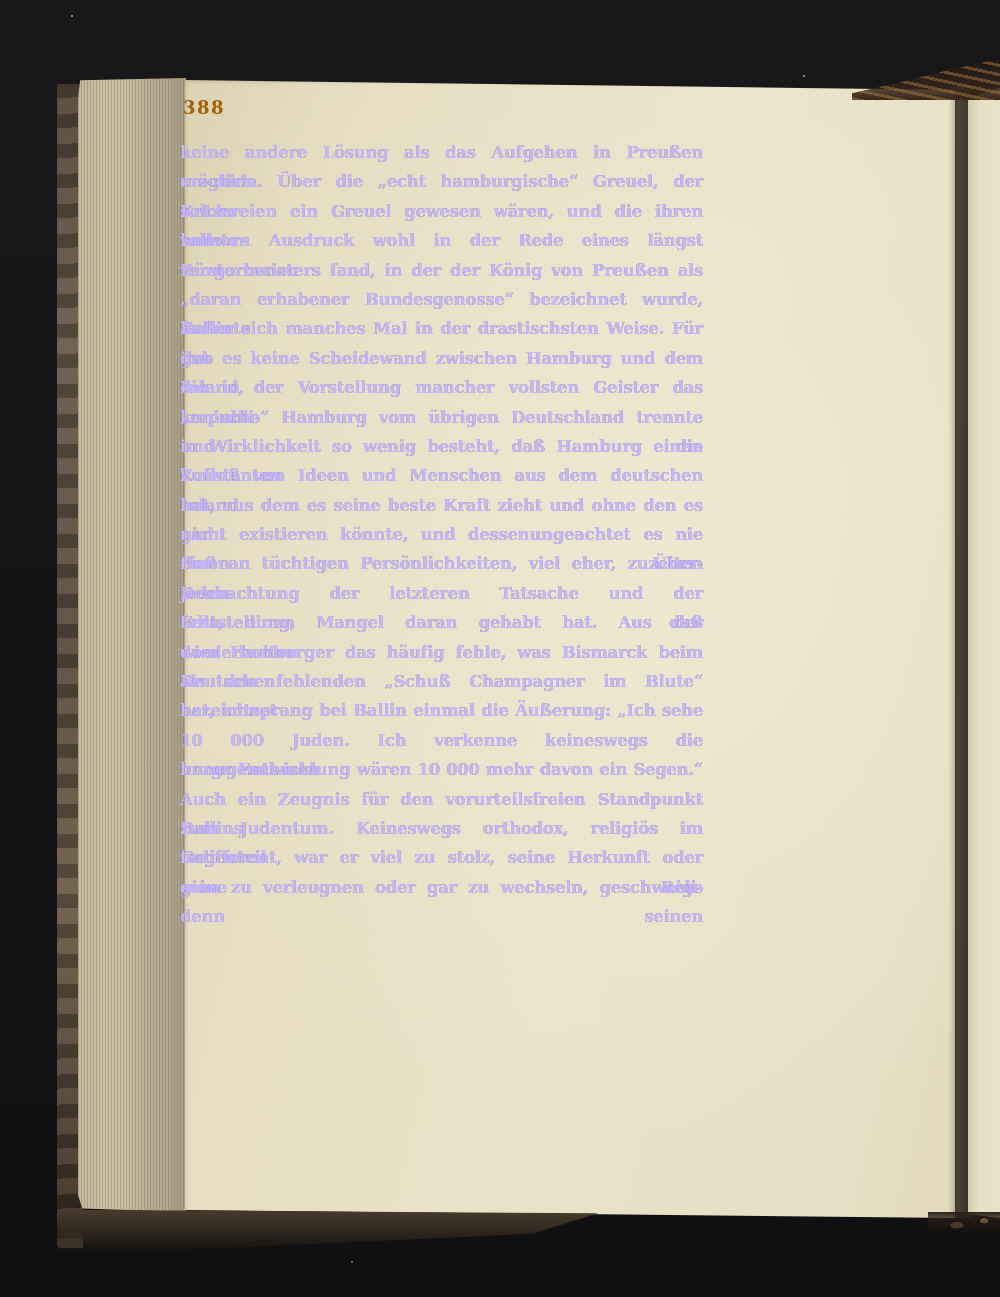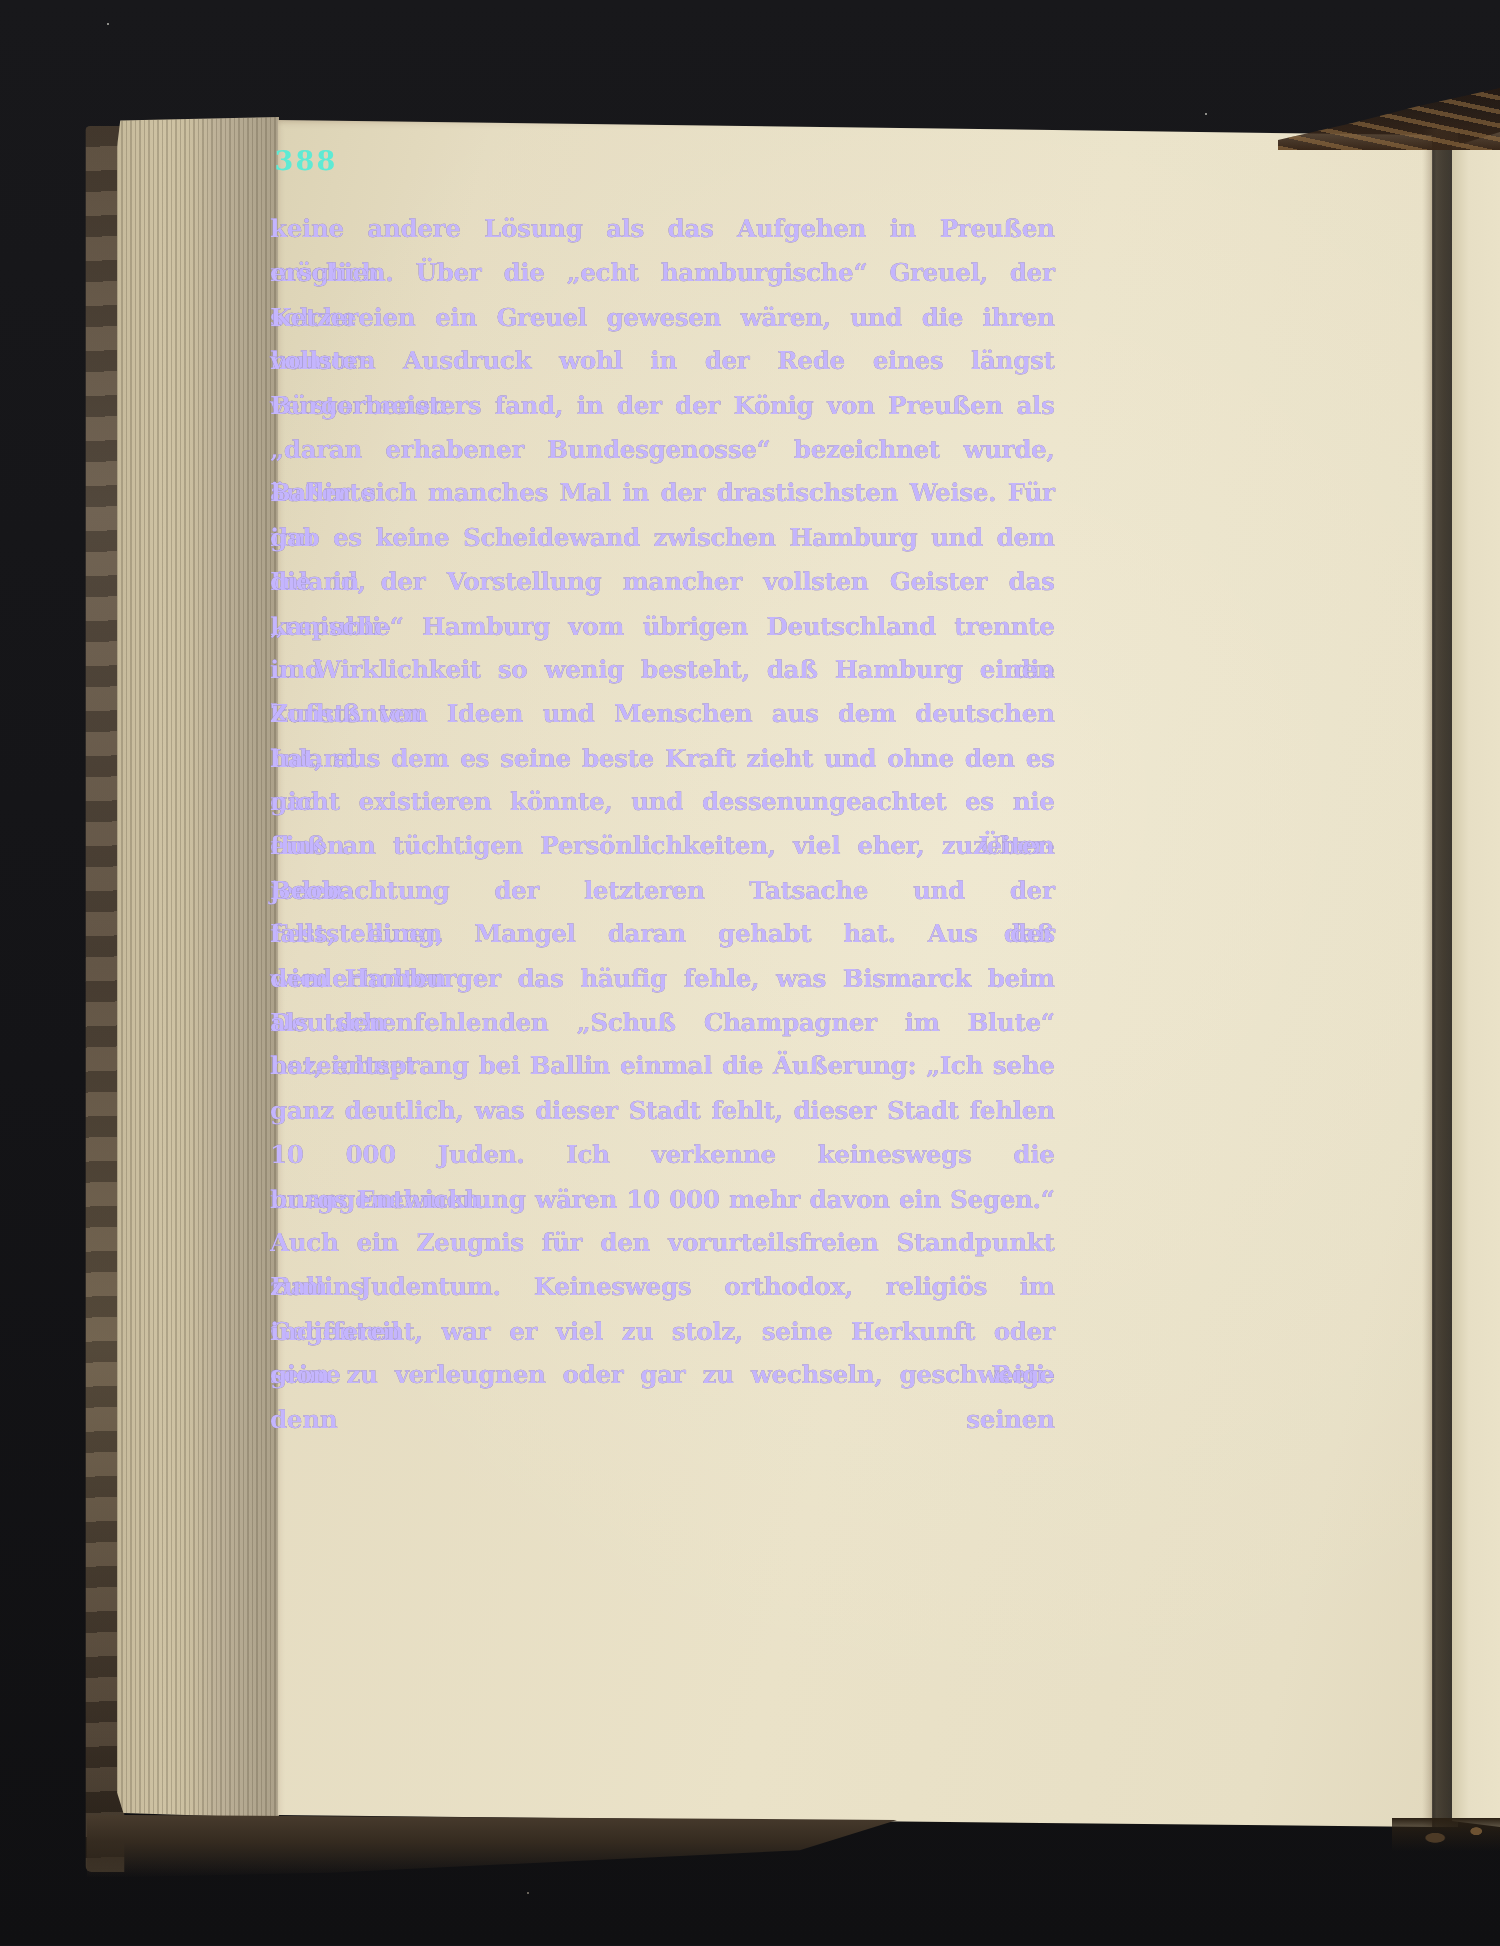--- a/index.html
+++ b/index.html
@@ -72,21 +72,21 @@
   .cover-bottom-right{
     position:absolute;left:928px;top:1212px;width:72px;height:22px;
     background:
       radial-gradient(6px 4px at 78% 40%, #6d5232 0 60%, transparent 70%),
       radial-gradient(10px 5px at 40% 60%, #4c3a26 0 60%, transparent 70%),
       linear-gradient(180deg,#2a2014 0%, rgba(14,12,10,0) 100%);
   }
   
   .page-number{
     position:absolute;left:183px;top:97px;
-    font-size:18px;font-weight:700;color:#5eead4;letter-spacing:1.5px;
+    font-size:18px;font-weight:700;color:#a16207;letter-spacing:1.5px;
   }
   .text-block{
     position:absolute;left:180px;top:138px;width:523px;
     color:#c4b5fd;
   }
   .text-block .line{
     font-size:16.5px;font-weight:700;line-height:29.4px;
     letter-spacing:-0.3px;word-spacing:0.5px;
     text-align:justify;text-align-last:justify;
     white-space:normal;height:29.4px;overflow:visible;
@@ -126,21 +126,20 @@
       <div class="line">in Wirklichkeit so wenig besteht, daß Hamburg einen konstanten</div>
       <div class="line">Zufluß von Ideen und Menschen aus dem deutschen Inland</div>
       <div class="line">hat, aus dem es seine beste Kraft zieht und ohne den es gar</div>
       <div class="line">nicht existieren könnte, und dessenungeachtet es nie einen Über-</div>
       <div class="line">fluß an tüchtigen Persönlichkeiten, viel eher, zuzeiten jeden-</div>
       <div class="line">Beobachtung der letzteren Tatsache und der Feststellung, daß</div>
       <div class="line">falls, einen Mangel daran gehabt hat. Aus der wiederholten</div>
       <div class="line">dem Hamburger das häufig fehle, was Bismarck beim Deutschen</div>
       <div class="line">als den fehlenden „Schuß Champagner im Blute“ bezeichnet</div>
       <div class="line">hat, entsprang bei Ballin einmal die Äußerung: „Ich sehe</div>
-      <div class="line">ganz deutlich, was dieser Stadt fehlt, dieser Stadt fehlen</div>
       <div class="line">10 000 Juden. Ich verkenne keineswegs die unangenehmen</div>
       <div class="line">burgs Entwicklung wären 10 000 mehr davon ein Segen.“</div>
       <div class="line">Auch ein Zeugnis für den vorurteilsfreien Standpunkt Ballins</div>
       <div class="line">zum Judentum. Keineswegs orthodox, religiös im Gegenteil</div>
       <div class="line">indifferent, war er viel zu stolz, seine Herkunft oder seine Reli-</div>
       <div class="line">gion zu verleugnen oder gar zu wechseln, geschweige denn seinen</div>
     </div>
 </div>
 
 </body></html>

